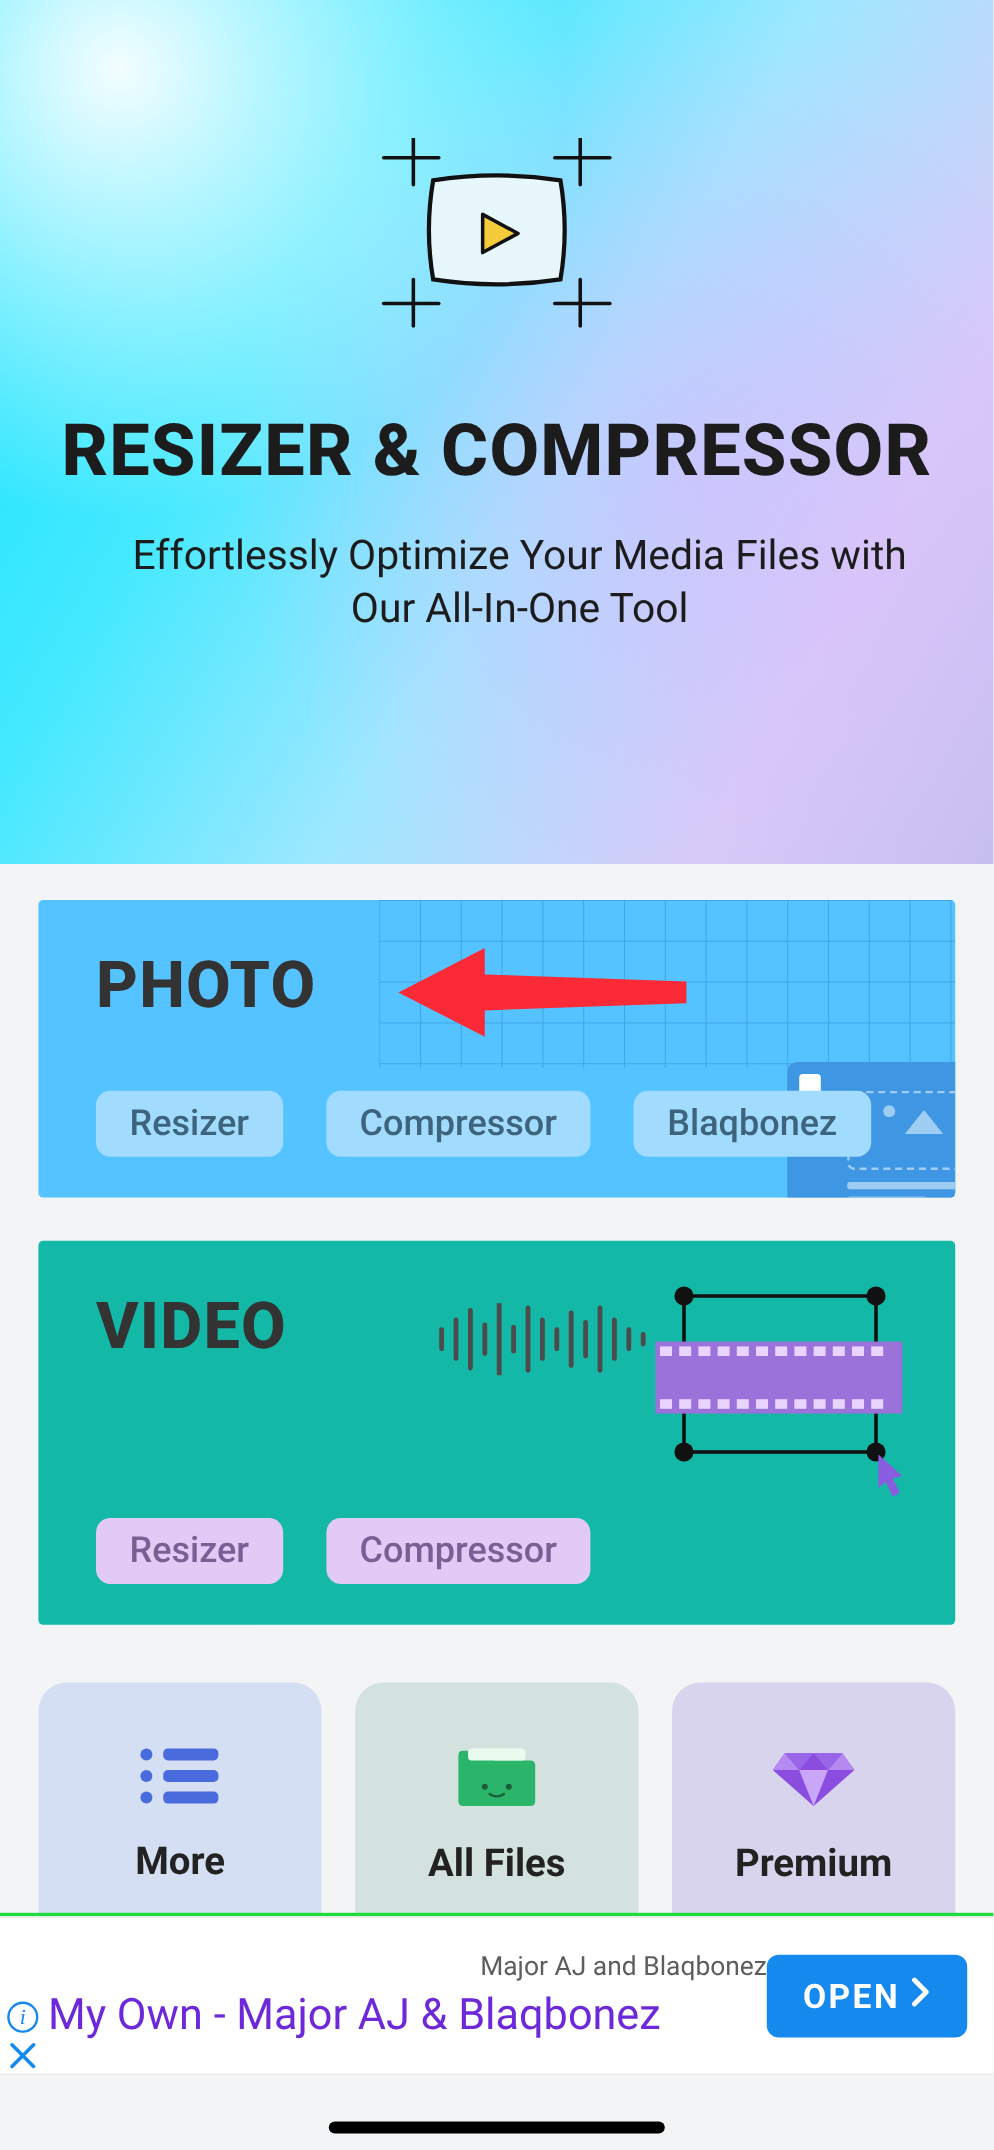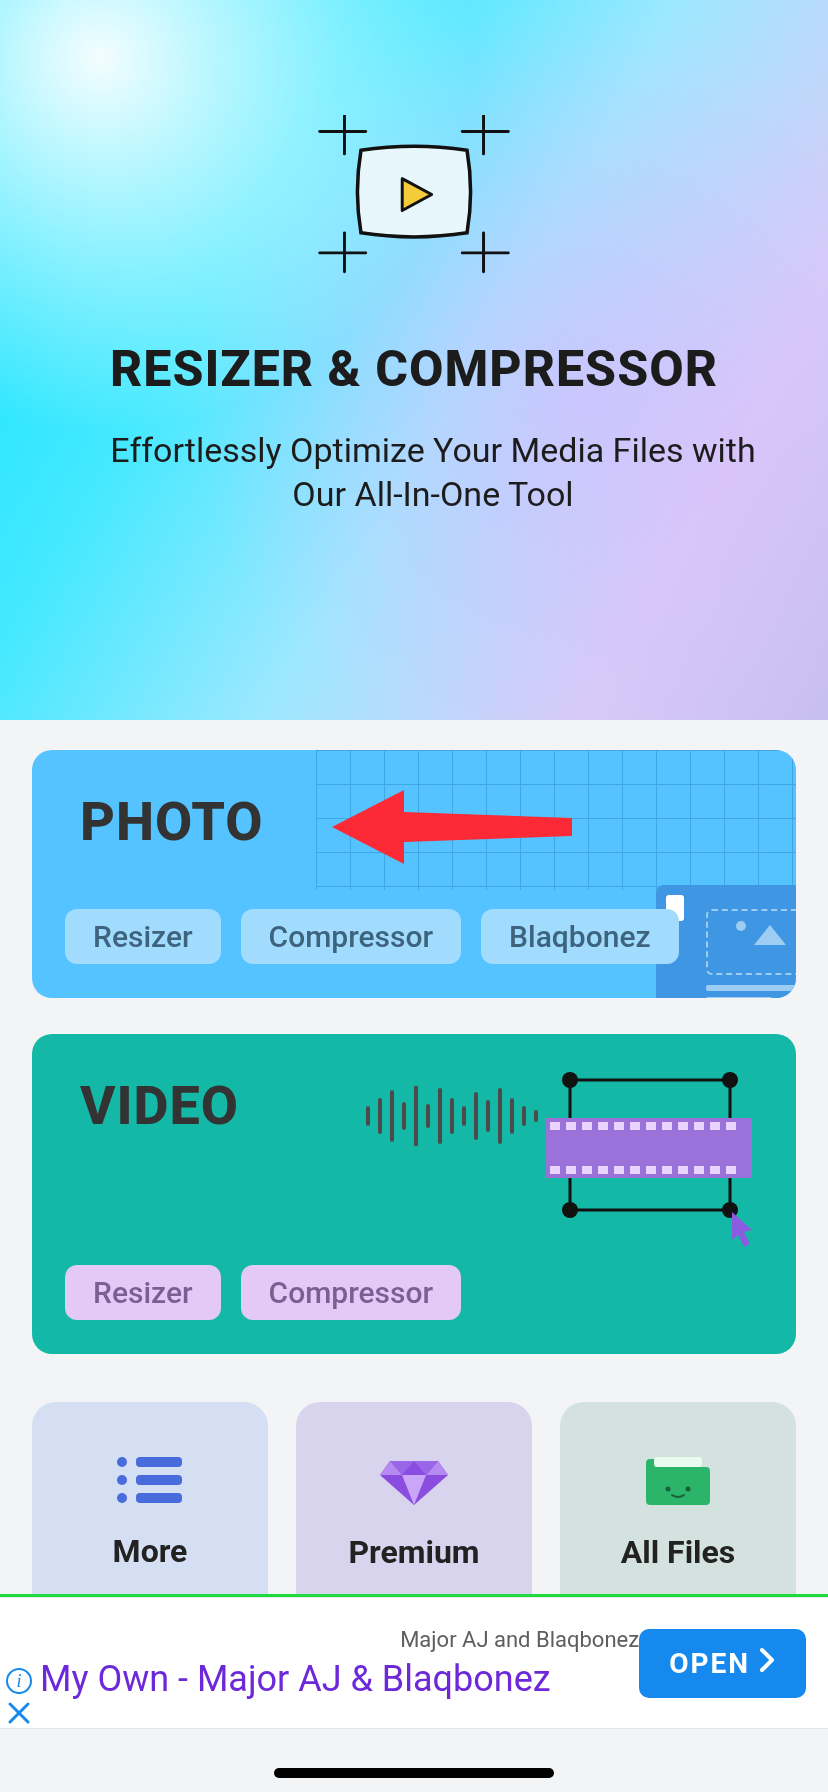--- a/index.html
+++ b/index.html
@@ -22,62 +22,62 @@
       repeating-radial-gradient(circle at 0 0, rgba(0,0,0,0.015) 0, rgba(0,0,0,0.015) 1px, transparent 1px, transparent 4px);
     opacity: .35;
     pointer-events: none;
   }
 
   .hero svg.logo { display:block; margin: 0 auto; padding-top: 115px; }
 
   .hero h1 {
     margin-top: 60px;
     text-align: center;
-    font-size: 50px;
+    font-size: 60px;
     font-weight: 800;
     letter-spacing: 1px;
     color: #1c1c1c;
   }
   .hero p.sub {
     margin-top: 30px;
     text-align: center;
     font-size: 34px;
     font-weight: 400;
     color: #1c1c1c;
     line-height: 1.3;
     padding: 0 60px;
     margin-left: 38px;
   }
 
   
   .card {
     position: relative;
     margin: 30px 32px 0 32px;
-    border-radius: 20px;
+    border-radius: 4px;
     overflow: hidden;
   }
   .card-photo { background: #55c3ff; height: 248px; }
   .card-video { background: #14b8a6; height: 320px; margin-top: 36px; }
 
   .card-title {
     position: absolute;
     left: 48px;
     top: 40px;
     font-size: 54px;
     font-weight: 800;
     letter-spacing: 1px;
     color: #333333;
   }
 
   .chip-row {
     position: absolute;
-    left: 33px;
+    left: 48px;
     bottom: 34px;
     display: flex;
-    gap: 20px;
+    gap: 36px;
   }
   .chip {
     padding: 10px 28px;
     border-radius: 12px;
     font-size: 30px;
     font-weight: 500;
   }
   .card-photo .chip { background: #a1dcff; color: #3d647c; }
   .card-video .chip { background: #e3caf6; color: #7a5f94; }
 
@@ -339,42 +339,42 @@
           <rect x="22" y="3" width="46" height="10" rx="4"></rect>
           <circle cx="8" cy="26" r="5"></circle>
           <rect x="22" y="21" width="46" height="10" rx="4"></rect>
           <circle cx="8" cy="44" r="5"></circle>
           <rect x="22" y="39" width="46" height="10" rx="4"></rect>
         </g>
       </svg>
       <div class="tile-label">More</div>
     </div>
 
+    <div class="tile tile-files">
+      <svg width="72" height="54" viewBox="0 0 72 54">
+        <path d="M4 12 L4 48 Q4 52 8 52 L64 52 Q68 52 68 48 L68 18 Q68 14 64 14 L34 14 L28 6 L8 6 Q4 6 4 10 Z" fill="#2bb56a"></path>
+        <rect x="12" y="4" width="48" height="10" rx="3" fill="#e9fbef"></rect>
+        <circle cx="26" cy="36" r="2.5" fill="#1a5f3a"></circle>
+        <circle cx="46" cy="36" r="2.5" fill="#1a5f3a"></circle>
+        <path d="M30 42 Q36 46 42 42" stroke="#1a5f3a" stroke-width="2" fill="none" stroke-linecap="round"></path>
+      </svg>
+      <div class="tile-label">All Files</div>
+    </div>
+
     <div class="tile tile-premium">
       <svg width="72" height="54" viewBox="0 0 72 54">
         <polygon points="12,8 60,8 70,22 36,52 2,22" fill="#8a4de0"></polygon>
         <polygon points="12,8 24,22 2,22" fill="#b58bf2"></polygon>
         <polygon points="60,8 48,22 70,22" fill="#b58bf2"></polygon>
         <polygon points="24,22 48,22 36,52" fill="#c9a6f7"></polygon>
         <polygon points="12,8 36,8 24,22" fill="#9a66e8"></polygon>
         <polygon points="36,8 60,8 48,22" fill="#9a66e8"></polygon>
       </svg>
       <div class="tile-label">Premium</div>
     </div>
-
-    <div class="tile tile-files">
-      <svg width="72" height="54" viewBox="0 0 72 54">
-        <path d="M4 12 L4 48 Q4 52 8 52 L64 52 Q68 52 68 48 L68 18 Q68 14 64 14 L34 14 L28 6 L8 6 Q4 6 4 10 Z" fill="#2bb56a"></path>
-        <rect x="12" y="4" width="48" height="10" rx="3" fill="#e9fbef"></rect>
-        <circle cx="26" cy="36" r="2.5" fill="#1a5f3a"></circle>
-        <circle cx="46" cy="36" r="2.5" fill="#1a5f3a"></circle>
-        <path d="M30 42 Q36 46 42 42" stroke="#1a5f3a" stroke-width="2" fill="none" stroke-linecap="round"></path>
-      </svg>
-      <div class="tile-label">All Files</div>
-    </div>
   </div>
 
   <div class="ad-divider"></div>
   <div class="ad">
     <div class="ad-info">i</div>
     <div class="ad-close">
       <svg width="26" height="26" viewBox="0 0 26 26">
           <g stroke="#1589ee" stroke-width="3" stroke-linecap="round">
             <line x1="4" y1="4" x2="22" y2="22"></line>
             <line x1="22" y1="4" x2="4" y2="22"></line>

